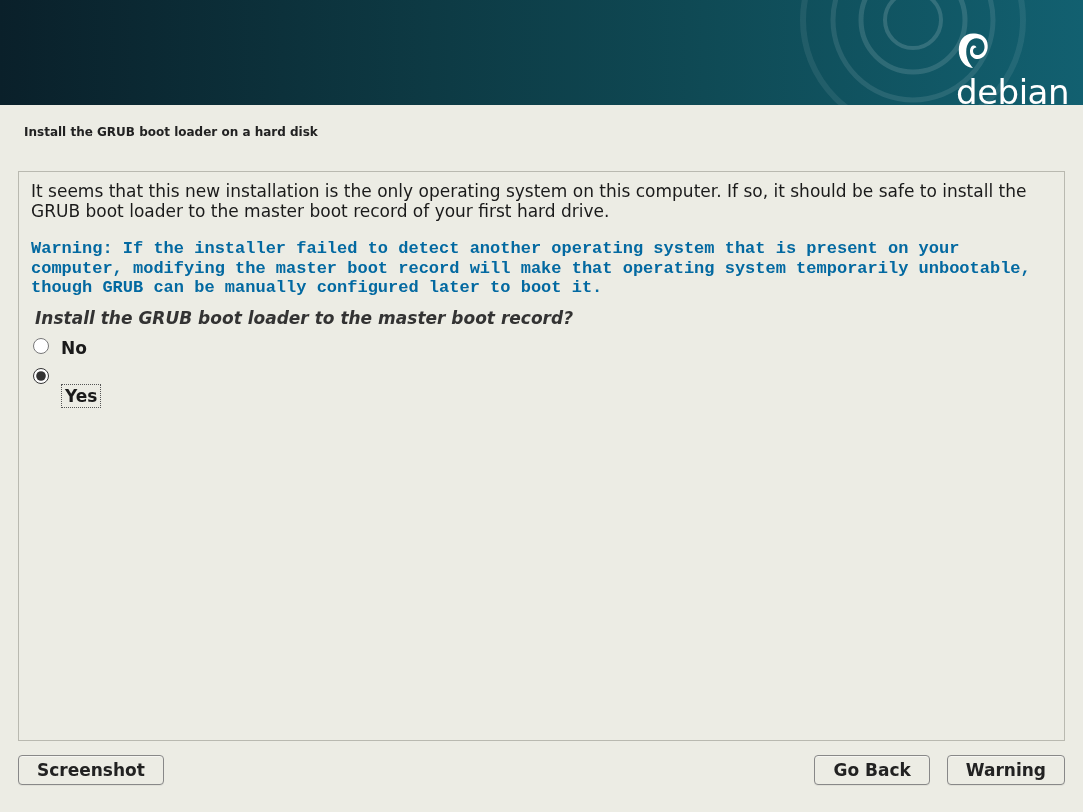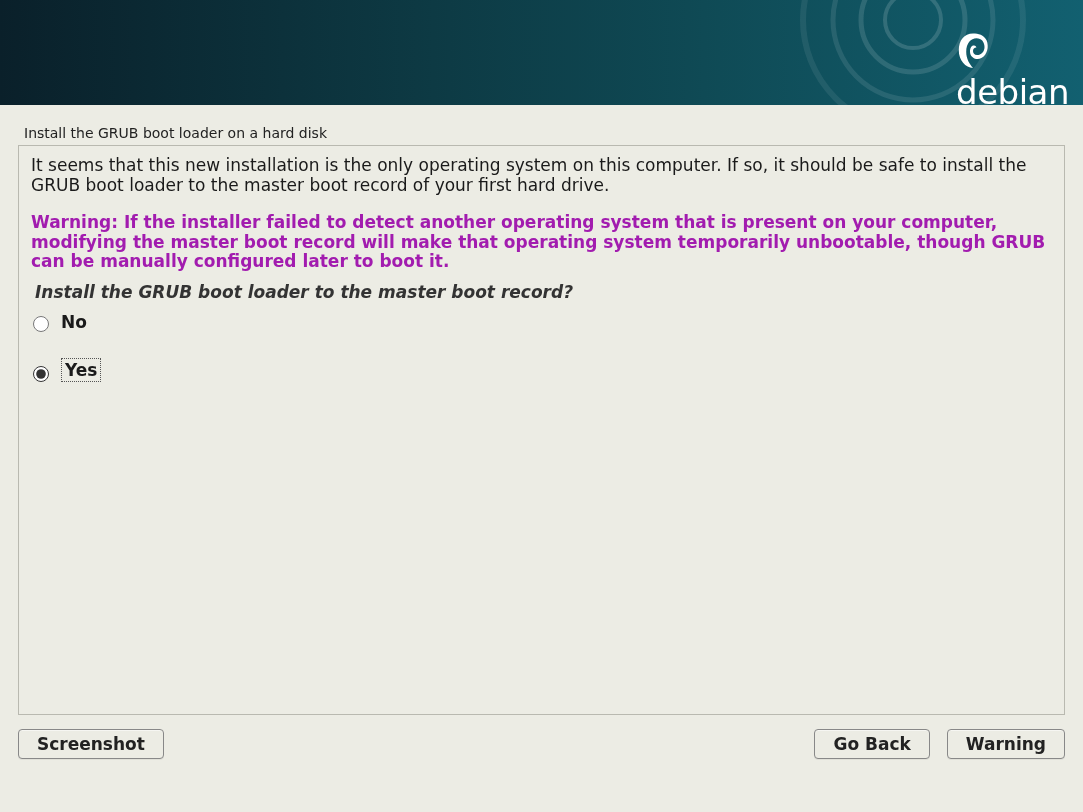--- a/index.html
+++ b/index.html
@@ -50,59 +50,60 @@
       font-weight: 300;
       margin-left: 4px;
       color: #e8e8e8;
       position: relative;
       top: -8px;
     }
     .page {
       padding: 14px 18px 0 18px;
     }
     .page-title {
-      font-size: 14px;
-      font-weight: normal;
+      font-size: 12px;
+      font-weight: bold;
       color: #222;
-      margin: 6px 6px 4px 6px;
+      margin: 6px 6px 32px 6px;
     }
     .content-box {
       border: 1px solid #b9b9b0;
       background: #ecece4;
       height: 570px;
       padding: 10px 12px;
       overflow: auto;
     }
     .info-text {
       font-size: 17px;
       font-weight: normal;
       color: #1a1a1a;
       line-height: 1.15;
       margin-bottom: 18px;
     }
     .warning-text {
       font-size: 17px;
       font-weight: bold;
-      color: #a21caf;
+      color: #0369a1;
       line-height: 1.15;
       margin-bottom: 10px;
+      font-family: Liberation Mono, monospace;
     }
     .question {
       font-size: 17px;
       font-style: italic;
       color: #333;
       margin: 6px 4px 8px 4px;
       font-weight: bold;
     }
     .radio-group {
       margin-top: 8px;
     }
     .radio-row {
       display: flex;
-      align-items: flex-end;
+      align-items: flex-start;
       margin: 10px 0;
       font-size: 17px;
       font-weight: bold;
       color: #1a1a1a;
     }
     .radio-row input[type="radio"] {
       width: 16px;
       height: 16px;
       margin-right: 12px;
       margin-left: 2px;

